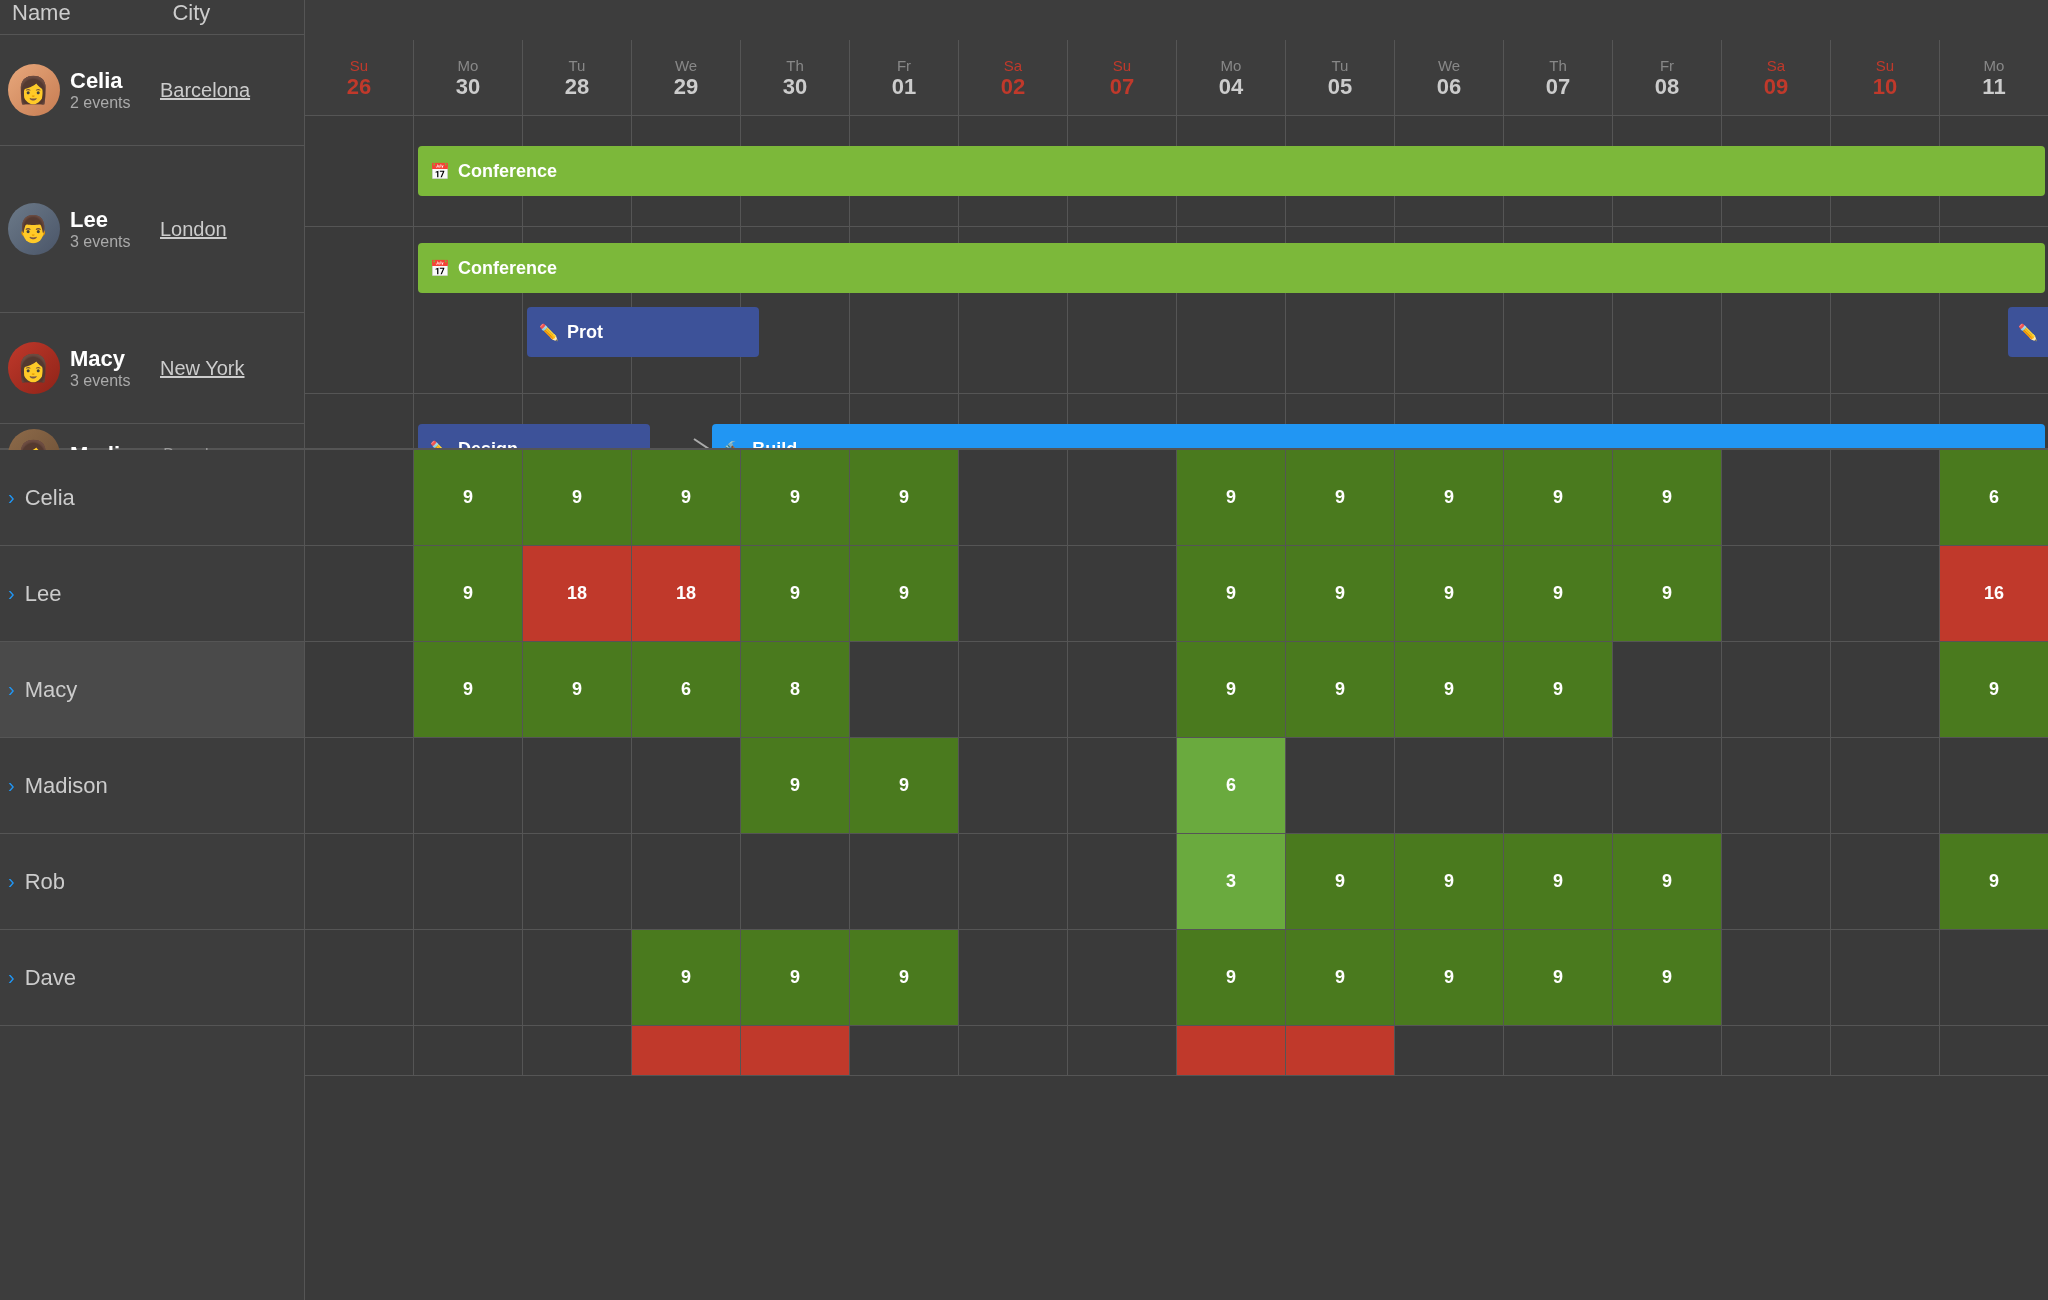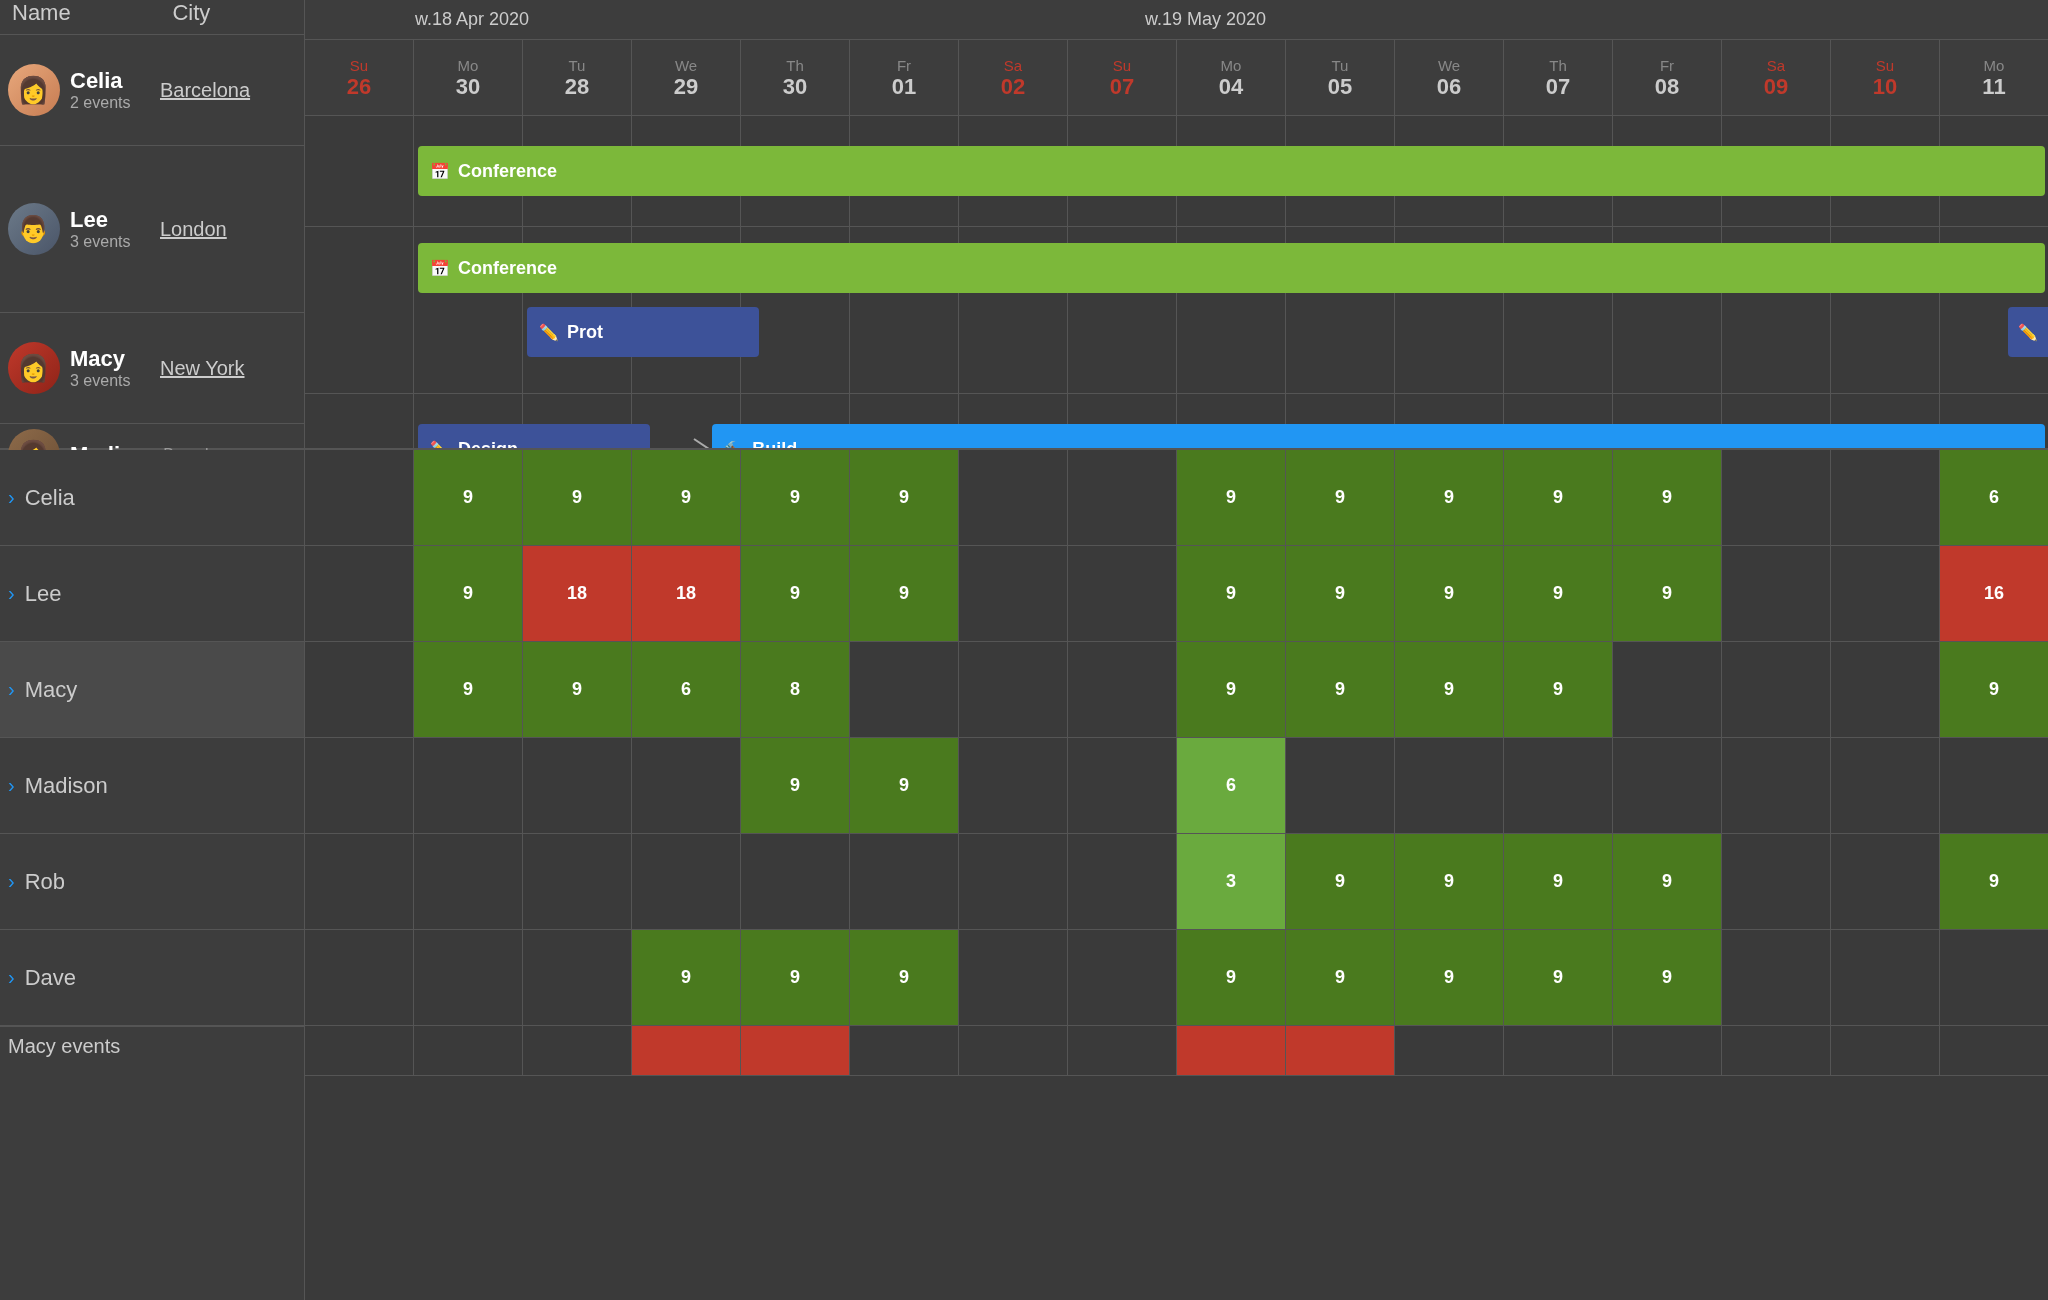--- a/index.html
+++ b/index.html
@@ -90,24 +90,20 @@
           <div class="person-name">Madison</div>
         </div>
         <div class="person-city" style="font-size:16px; color:#999;">Barcelona</div>
       </div>
     </div>
 
     <div class="gantt-right" style="position:relative; overflow:hidden;">
 
       <div style="height:116px; background:#3d3d3d; border-bottom:1px solid #555; position:relative;">
 
-        <div style="position:absolute; top:0; left:0; right:0; height:40px; display:flex; align-items:center; border-bottom:1px solid #555;">
-          <div style="position:absolute; left:110px; font-size:18px; color:#ccc;">w.18 Apr 2020</div>
-          <div style="position:absolute; left:840px; font-size:18px; color:#ccc;">w.19 May 2020</div>
-        </div>
 
         <div id="day-headers" style="position:absolute; top:40px; left:0; right:0; height:76px; display:flex;">
         <div style="width: 109px; min-width: 109px; height: 76px; display: flex; flex-direction: column; align-items: center; justify-content: center; border-right: 1px solid rgb(85, 85, 85);">
               <div style="font-size: 15px; color: rgb(192, 57, 43);">Su</div>
               <div style="font-size: 22px; font-weight: bold; color: rgb(192, 57, 43);">26</div>
             </div>
             <div style="width: 109px; min-width: 109px; height: 76px; display: flex; flex-direction: column; align-items: center; justify-content: center; border-right: 1px solid rgb(85, 85, 85);">
               <div style="font-size: 15px; color: rgb(136, 136, 136);">Mo</div>
               <div style="font-size: 22px; font-weight: bold; color: rgb(204, 204, 204);">30</div>
             </div>
@@ -280,23 +276,20 @@
       </div>
       <div class="bottom-person-row">
         <span class="chevron">›</span>
         <span class="bottom-name">Rob</span>
       </div>
       <div class="bottom-person-row">
         <span class="chevron">›</span>
         <span class="bottom-name">Dave</span>
       </div>
 
-      <div style="flex:1; border-top:1px solid #555; display:flex; align-items:flex-start; padding-top:8px;">
-        <span style="font-size:20px; color:#ccc; padding-left:8px;">Macy events</span>
-      </div>
     </div>
 
     <div class="bottom-right">
       <div id="bottom-grid" style="flex:1; position:relative;">
       <div style="display: flex; height: 96px; border-bottom: 1px solid rgb(85, 85, 85);">
             <div style="width: 109px; min-width: 109px; height: 100%; background: transparent; border-right: 1px solid rgb(85, 85, 85); display: flex; align-items: center; justify-content: center; font-size: 18px; font-weight: bold; color: rgb(255, 255, 255);"></div>
             <div style="width: 109px; min-width: 109px; height: 100%; background: rgb(74, 122, 30); border-right: 1px solid rgb(85, 85, 85); display: flex; align-items: center; justify-content: center; font-size: 18px; font-weight: bold; color: rgb(255, 255, 255);">9</div>
             <div style="width: 109px; min-width: 109px; height: 100%; background: rgb(74, 122, 30); border-right: 1px solid rgb(85, 85, 85); display: flex; align-items: center; justify-content: center; font-size: 18px; font-weight: bold; color: rgb(255, 255, 255);">9</div>
             <div style="width: 109px; min-width: 109px; height: 100%; background: rgb(74, 122, 30); border-right: 1px solid rgb(85, 85, 85); display: flex; align-items: center; justify-content: center; font-size: 18px; font-weight: bold; color: rgb(255, 255, 255);">9</div>
             <div style="width: 109px; min-width: 109px; height: 100%; background: rgb(74, 122, 30); border-right: 1px solid rgb(85, 85, 85); display: flex; align-items: center; justify-content: center; font-size: 18px; font-weight: bold; color: rgb(255, 255, 255);">9</div>

